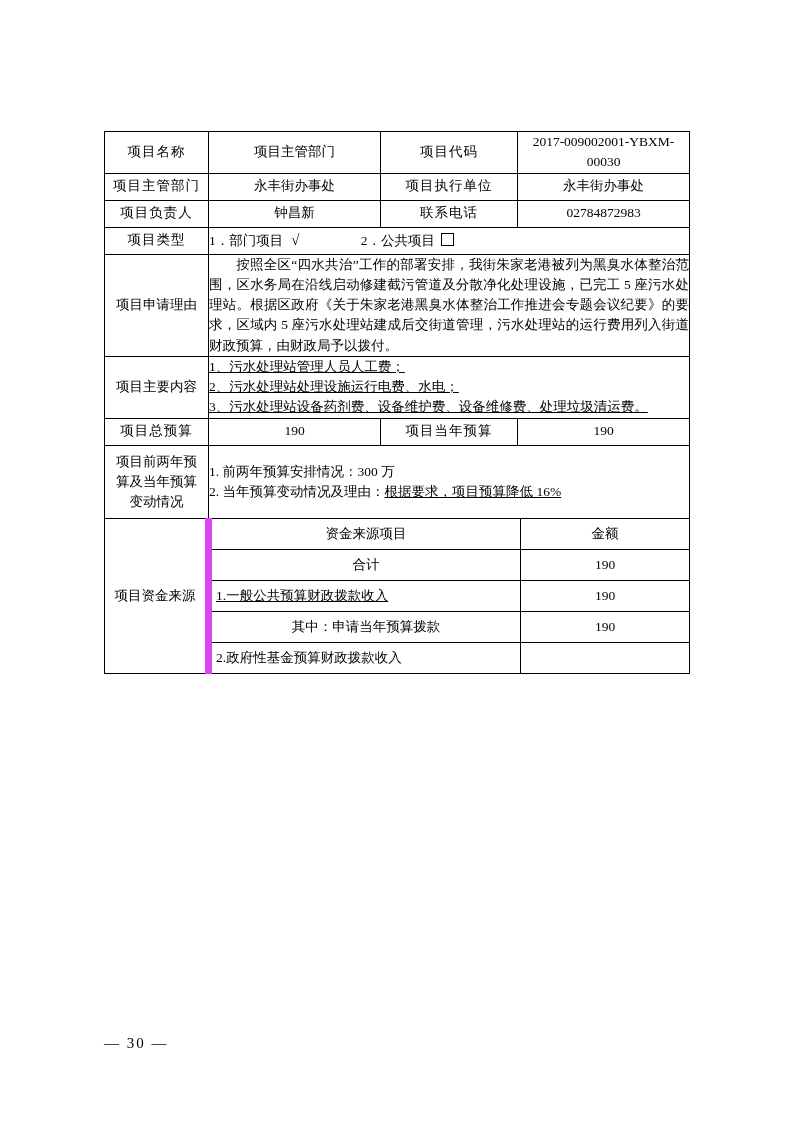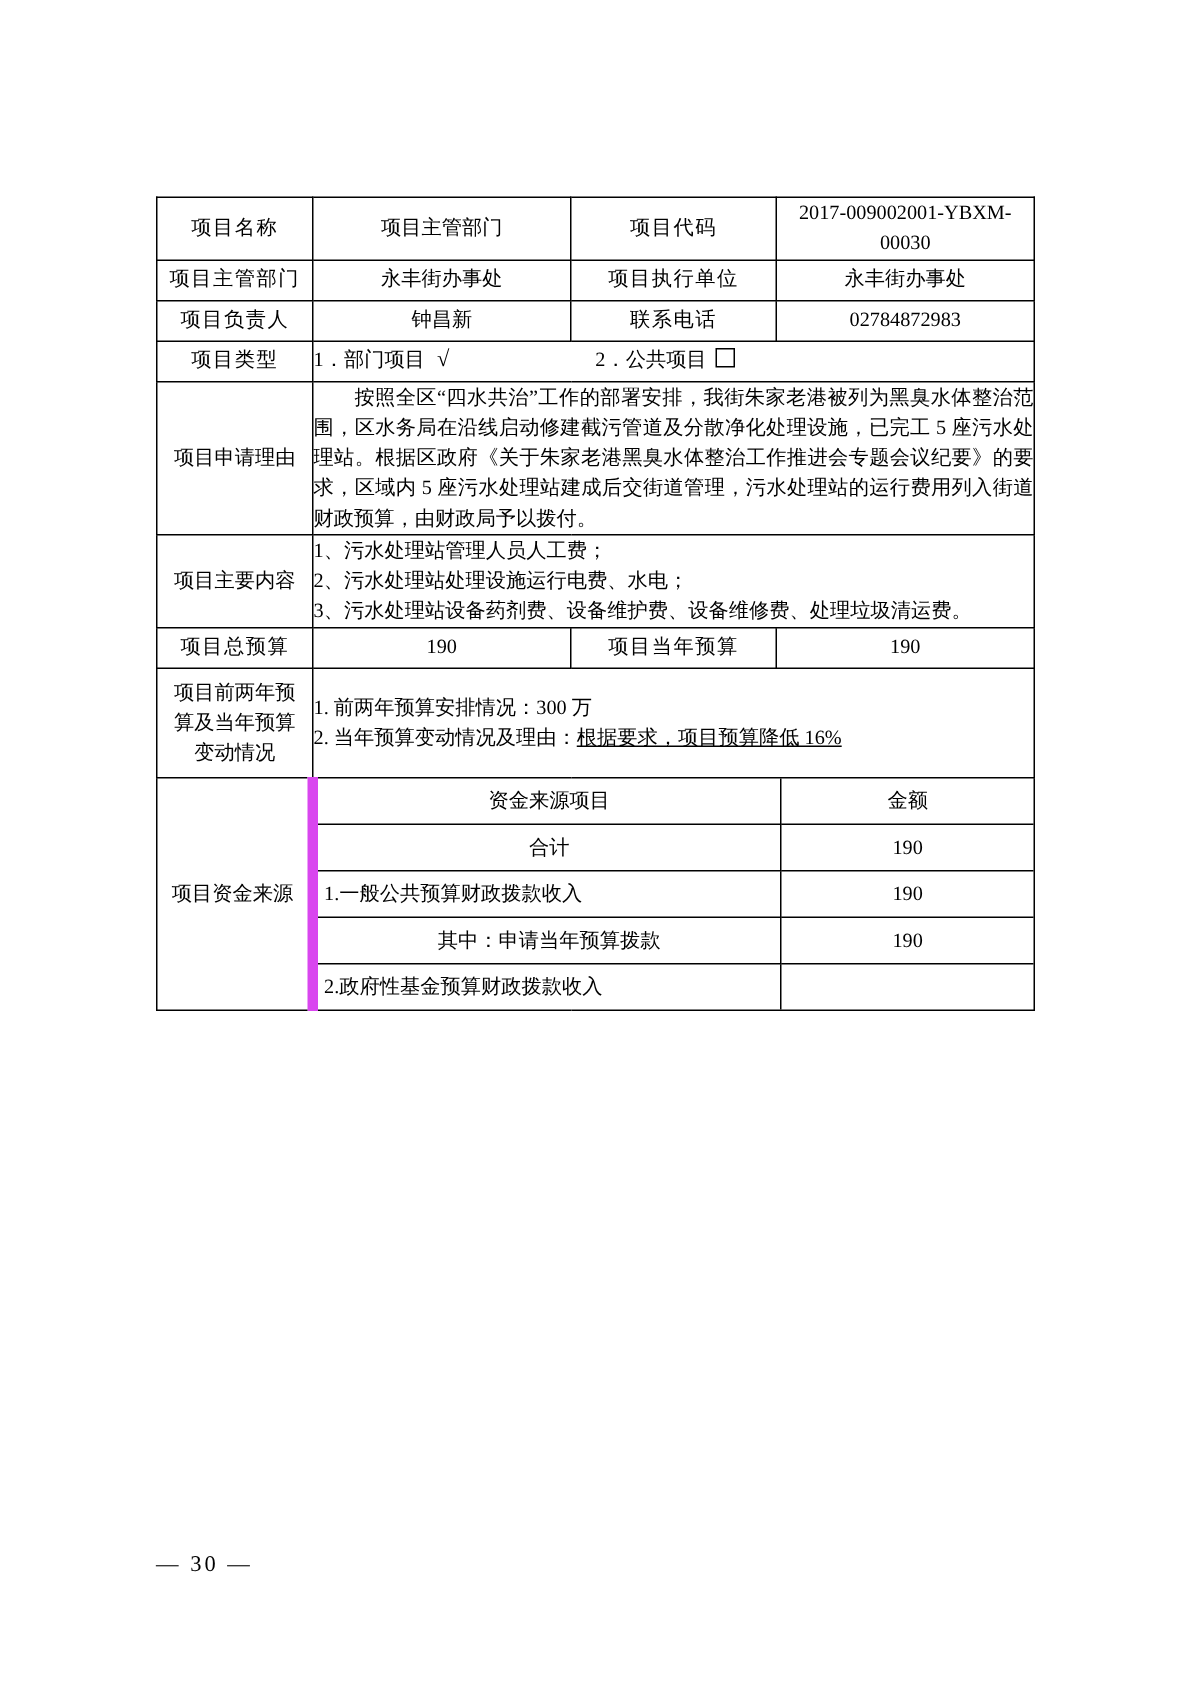--- a/index.html
+++ b/index.html
@@ -66,20 +66,21 @@
     font-size: 13px;
     line-height: 2.05;
     padding: 10px 12px 10px 12px;
   }
 
   .list {
     font-size: 13px;
     line-height: 2.2;
     padding: 8px 10px 8px 8px;
     text-align: justify;
+    text-decoration: underline;
   }
   .list div { white-space: nowrap; }
 
   .budget-note {
     font-size: 13px;
     line-height: 2.4;
     padding: 10px 10px 10px 10px;
   }
   .underline { text-decoration: underline; }
 
@@ -117,21 +118,21 @@
   }
   .tick {
     display: inline-block;
     margin-left: 8px;
     font-size: 15px;
   }
   .typecell {
     font-size: 13.5px;
     padding: 8px 0 8px 14px;
   }
-  .typecell .opt2 { margin-left: 94px; }
+  .typecell .opt2 { margin-left: 58px; }
 </style>
 </head>
 <body>
 
 <div class="page">
   <div class="sheet">
 
     <table class="form">
       <colgroup>
         <col class="c1">
@@ -214,21 +215,21 @@
               <tbody>
                 <tr>
                   <td class="c-center" style="border-top:none;border-left:none;">资金来源项目</td>
                   <td class="c-center" style="border-top:none;border-right:none;">金额</td>
                 </tr>
                 <tr>
                   <td class="c-center" style="border-left:none;">合计</td>
                   <td class="c-center" style="border-right:none;">190</td>
                 </tr>
                 <tr>
-                  <td class="c-left" style="border-left:none;padding-left:4px;">1.一般公共预算财政拨款收入</td>
+                  <td class="c-left" style="border-left:none;padding-left:4px;text-decoration:underline;">1.一般公共预算财政拨款收入</td>
                   <td class="c-center" style="border-right:none;">190</td>
                 </tr>
                 <tr>
                   <td class="c-center" style="border-left:none;">其中：申请当年预算拨款</td>
                   <td class="c-center" style="border-right:none;">190</td>
                 </tr>
                 <tr>
                   <td class="c-left" style="border-left:none;border-bottom:none;padding-left:4px;">2.政府性基金预算财政拨款收入</td>
                   <td class="c-center" style="border-right:none;border-bottom:none;"></td>
                 </tr>

